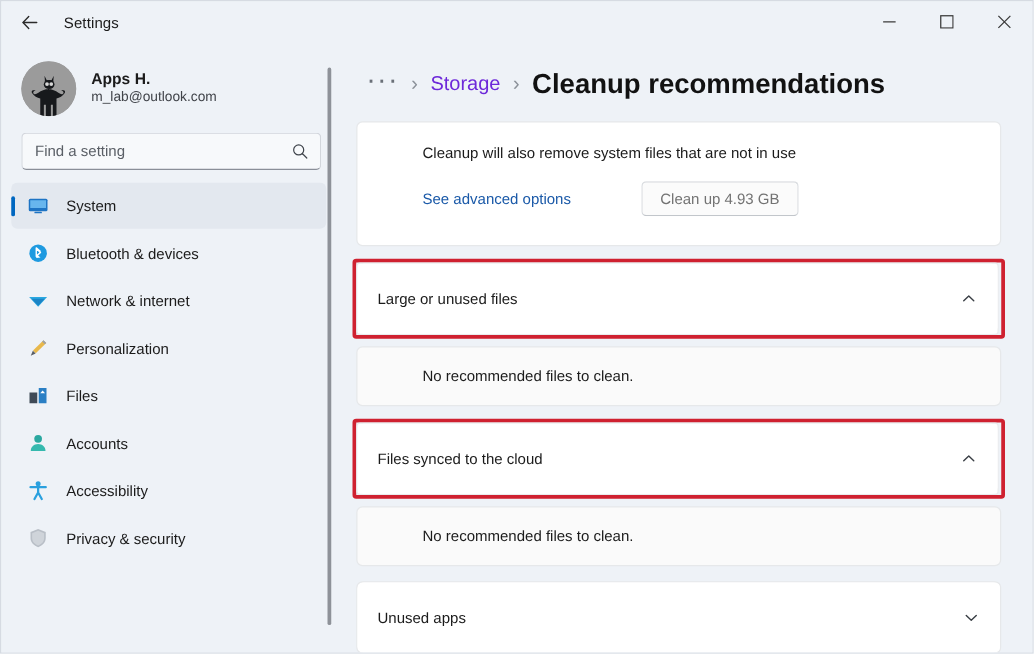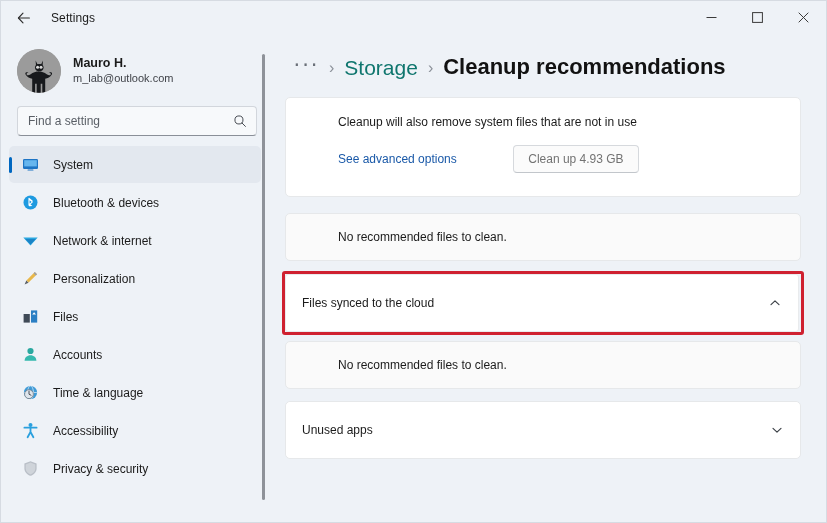--- a/index.html
+++ b/index.html
@@ -219,22 +219,22 @@
     cursor: pointer;
     padding-bottom: 8px;
   }
   .bc-sep {
     font-size: 16px;
     color: #8c929a;
     line-height: 1;
     font-weight: 300;
   }
   .bc-link {
-    font-size: 21px;
-    color: #0f766e;
+    font-size: 16px;
+    color: #6d28d9;
     cursor: pointer;
     line-height: 1.1;
   }
   .bc-current {
     font-size: 22px;
     color: #121212;
     font-weight: bold;
     line-height: 1.1;
     white-space: nowrap;
   }
@@ -386,21 +386,21 @@
             <g fill="#17191c">
               <path d="M18.6 11.5 L20.4 15.2 L24.2 15.2 L26 11.5 L25.6 16.4 L19 16.4 Z"></path>
               <ellipse cx="22.3" cy="18.6" rx="4.3" ry="3.6"></ellipse>
               <circle cx="20.6" cy="18.2" r="1.5" fill="#d8d8d8"></circle>
               <circle cx="24.0" cy="18.2" r="1.5" fill="#d8d8d8"></circle>
               <path d="M22.3 22.2 c-3.6 0 -6.4 1.4 -8.6 3.0 c-1.4 1.0 -2.6 1.4 -3.4 1.0 c-0.9 -0.4 -1.0 -1.6 -0.2 -2.2 l1.4 -1.0 l-2.0 0.2 c-1.0 0.1 -1.5 1.3 -0.9 2.2 c1.6 2.4 4.2 4.0 6.6 4.3 l0 14.1 l2.9 0 l0 -9.0 l1.6 0 l0 9.0 l4.0 0 l0 -9.0 l1.6 0 l0 9.0 l2.9 0 l0 -14.1 c2.4 -0.3 5.0 -1.9 6.6 -4.3 c0.6 -0.9 0.1 -2.1 -0.9 -2.2 l-2.0 -0.2 l1.4 1.0 c0.8 0.6 0.7 1.8 -0.2 2.2 c-0.8 0.4 -2.0 0 -3.4 -1.0 c-2.2 -1.6 -5.0 -3.0 -8.6 -3.0 z"></path>
             </g>
           </svg>
         </div>
         <div class="profile-text">
-          <div class="profile-name">Mauro H.</div>
+          <div class="profile-name">Apps H.</div>
           <div class="profile-email">m_lab@outlook.com</div>
         </div>
       </div>
 
       <div class="search-wrap">
         <div class="search-box">
           <input type="text" placeholder="Find a setting" style="">
           <svg class="search-icon" viewBox="0 0 16 16">
             <circle cx="6.8" cy="6.8" r="4.6" fill="none" stroke="#3f444b" stroke-width="1.1"></circle>
             <path d="M10.3 10.3 L14.2 14.2" stroke="#3f444b" stroke-width="1.1" stroke-linecap="round"></path>
@@ -467,32 +467,20 @@
         <div class="nav-item">
           <span class="nav-icon">
             <svg width="17" height="17" viewBox="0 0 17 17">
               <circle cx="8.5" cy="5.0" r="3.1" fill="#2aa8a0"></circle>
               <path d="M2.6 14.8 c0 -3.4 2.6 -5.6 5.9 -5.6 s5.9 2.2 5.9 5.6 z" fill="#35b9ae"></path>
             </svg>
           </span>
           <span class="nav-label">Accounts</span>
         </div>
 
-        <div class="nav-item">
-          <span class="nav-icon">
-            <svg width="17" height="17" viewBox="0 0 17 17">
-              <circle cx="8.5" cy="8.5" r="6.6" fill="#3e9ad6"></circle>
-              <ellipse cx="8.5" cy="8.5" rx="2.9" ry="6.6" fill="none" stroke="#cfe6f5" stroke-width="0.8"></ellipse>
-              <path d="M2.1 8.5 H14.9" stroke="#cfe6f5" stroke-width="0.8"></path>
-              <circle cx="7.0" cy="10.2" r="4.4" fill="#dfe6ed" stroke="#6f7782" stroke-width="0.8"></circle>
-              <path d="M7.0 7.3 V10.2 L9.0 11.2" fill="none" stroke="#3c424a" stroke-width="0.9" stroke-linecap="round"></path>
-            </svg>
-          </span>
-          <span class="nav-label">Time &amp; language</span>
-        </div>
 
 
         <div class="nav-item">
           <span class="nav-icon">
             <svg width="17" height="17" viewBox="0 0 17 17">
               <circle cx="8.5" cy="2.9" r="2.0" fill="#2aa0de"></circle>
               <path d="M2.4 5.7 H14.6" stroke="#2aa0de" stroke-width="1.8" stroke-linecap="round"></path>
               <path d="M8.5 5.7 V10.0 L5.6 15.2 M8.5 10.0 L11.4 15.2" fill="none" stroke="#2aa0de" stroke-width="1.8" stroke-linecap="round"></path>
             </svg>
           </span>
@@ -527,20 +515,32 @@
       <div class="cards">
 
         <div class="card card-intro">
           <div class="intro-text">Cleanup will also remove system files that are not in use</div>
           <a class="intro-link">See advanced options</a>
           <button class="cleanup-btn">Clean up 4.93 GB</button>
         </div>
 
         <div class="spacer-10"></div>
 
+        <div class="annot">
+          <div class="card">
+            <div class="exp-header">
+              <span class="exp-title">Large or unused files</span>
+              <span class="exp-chevron">
+                <svg width="12" height="12" viewBox="0 0 12 12">
+                  <path d="M2 7.6 L6 3.8 L10 7.6" fill="none" stroke="#3a3f45" stroke-width="1.15" stroke-linecap="round" stroke-linejoin="round"></path>
+                </svg>
+              </span>
+            </div>
+          </div>
+        </div>
 
         <div class="spacer-6"></div>
 
         <div class="exp-body">
           <span class="exp-body-text">No recommended files to clean.</span>
         </div>
 
         <div class="spacer-10"></div>
 
         <div class="annot">

